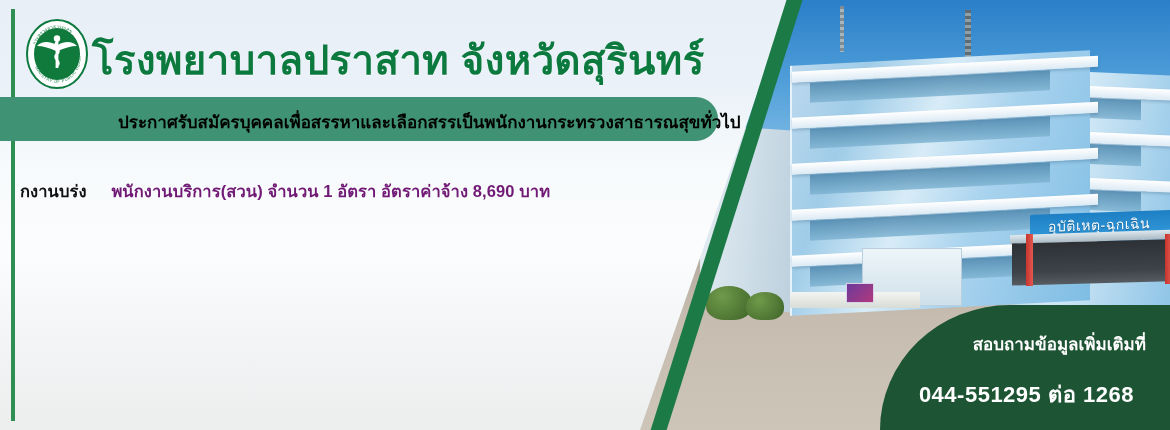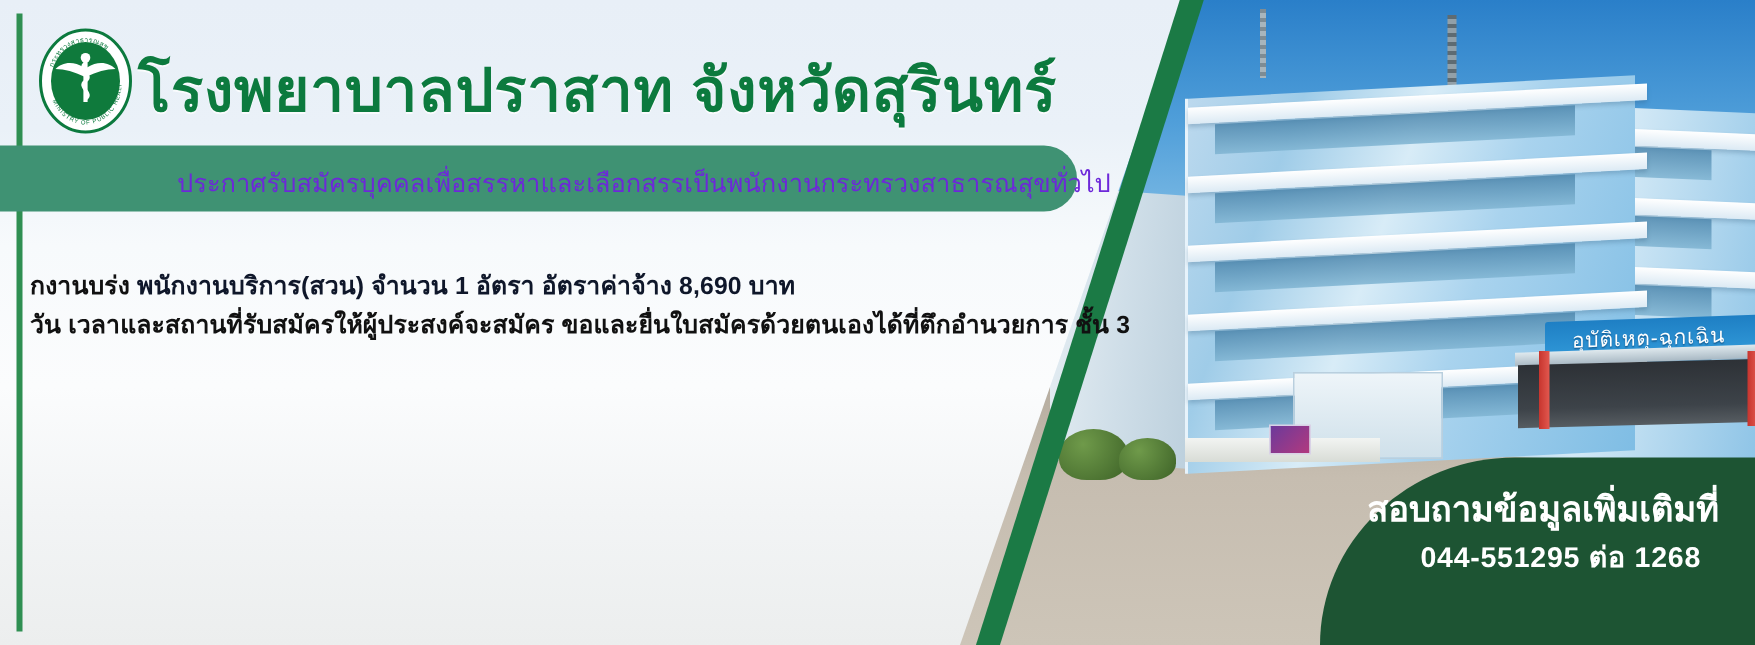--- a/index.html
+++ b/index.html
@@ -172,52 +172,52 @@
   }
 
   .green-bar {
     position: absolute; left: 0px; top: 97px; width: 718px; height: 44px;
     background: #3f9273;
     border-top-right-radius: 22px;
     border-bottom-right-radius: 22px;
   }
   .green-bar-text {
     position: absolute; left: 118px; top: 108px;
-    font-size: 17px; font-weight: normal; color: #6d28d9;
+    font-size: 17px; font-weight: bold; color: #000000;
     white-space: nowrap;
   }
 
   
   .body-text {
     position: absolute; left: 20px; top: 178px; width: 740px;
     color: #111111; font-weight: bold;
   }
   .line {
     font-size: 16.5px;
     line-height: 26px;
     white-space: nowrap;
     letter-spacing: .1px;
   }
   .line.indent { text-indent: 48px; }
-  .red { color: #0f172a; }
+  .red { color: #701a75; margin-left: 20px; }
 
   
   .contact-blob {
     position: absolute; right: 0; bottom: 0; width: 290px; height: 125px;
     background: #1d5433;
     border-top-left-radius: 130px 125px;
   }
   .contact-line1 {
     position: absolute; right: 24px; bottom: 73px;
-    font-size: 23px; font-weight: bold; color: #ffffff;
+    font-size: 17px; font-weight: bold; color: #ffffff;
     white-space: nowrap;
   }
   .contact-line2 {
-    position: absolute; right: 36px; bottom: 44px;
-    font-size: 19px; font-weight: bold; color: #ffffff;
+    position: absolute; right: 36px; bottom: 18px;
+    font-size: 22px; font-weight: bold; color: #ffffff;
     letter-spacing: .5px; white-space: nowrap;
   }
 </style>
 </head>
 <body>
 
 <div class="poster">
 
   <div class="photo">
     <div class="sky"></div>
@@ -302,20 +302,19 @@
     </svg>
   </div>
 
   <div class="org-title">โรงพยาบาลปราสาท จังหวัดสุรินทร์</div>
 
   <div class="green-bar"></div>
   <div class="green-bar-text">ประกาศรับสมัครบุคคลเพื่อสรรหาและเลือกสรรเป็นพนักงานกระทรวงสาธารณสุขทั่วไป</div>
 
   <div class="body-text">
     <div class="line"><span>กงานบร่ง </span><span class="red">พนักงานบริการ(สวน)  จำนวน  1  อัตรา   อัตราค่าจ้าง  8,690   บาท</span></div>
-    <div class="line">วัน  เวลาและสถานที่รับสมัครให้ผู้ประสงค์จะสมัคร  ขอและยื่นใบสมัครด้วยตนเองได้ที่ตึกอำนวยการ  ชั้น 3</div>
   </div>
 
   <div class="contact-blob"></div>
   <div class="contact-line1">สอบถามข้อมูลเพิ่มเติมที่</div>
   <div class="contact-line2">044-551295 ต่อ 1268</div>
 
 </div>
 
 </body></html>

